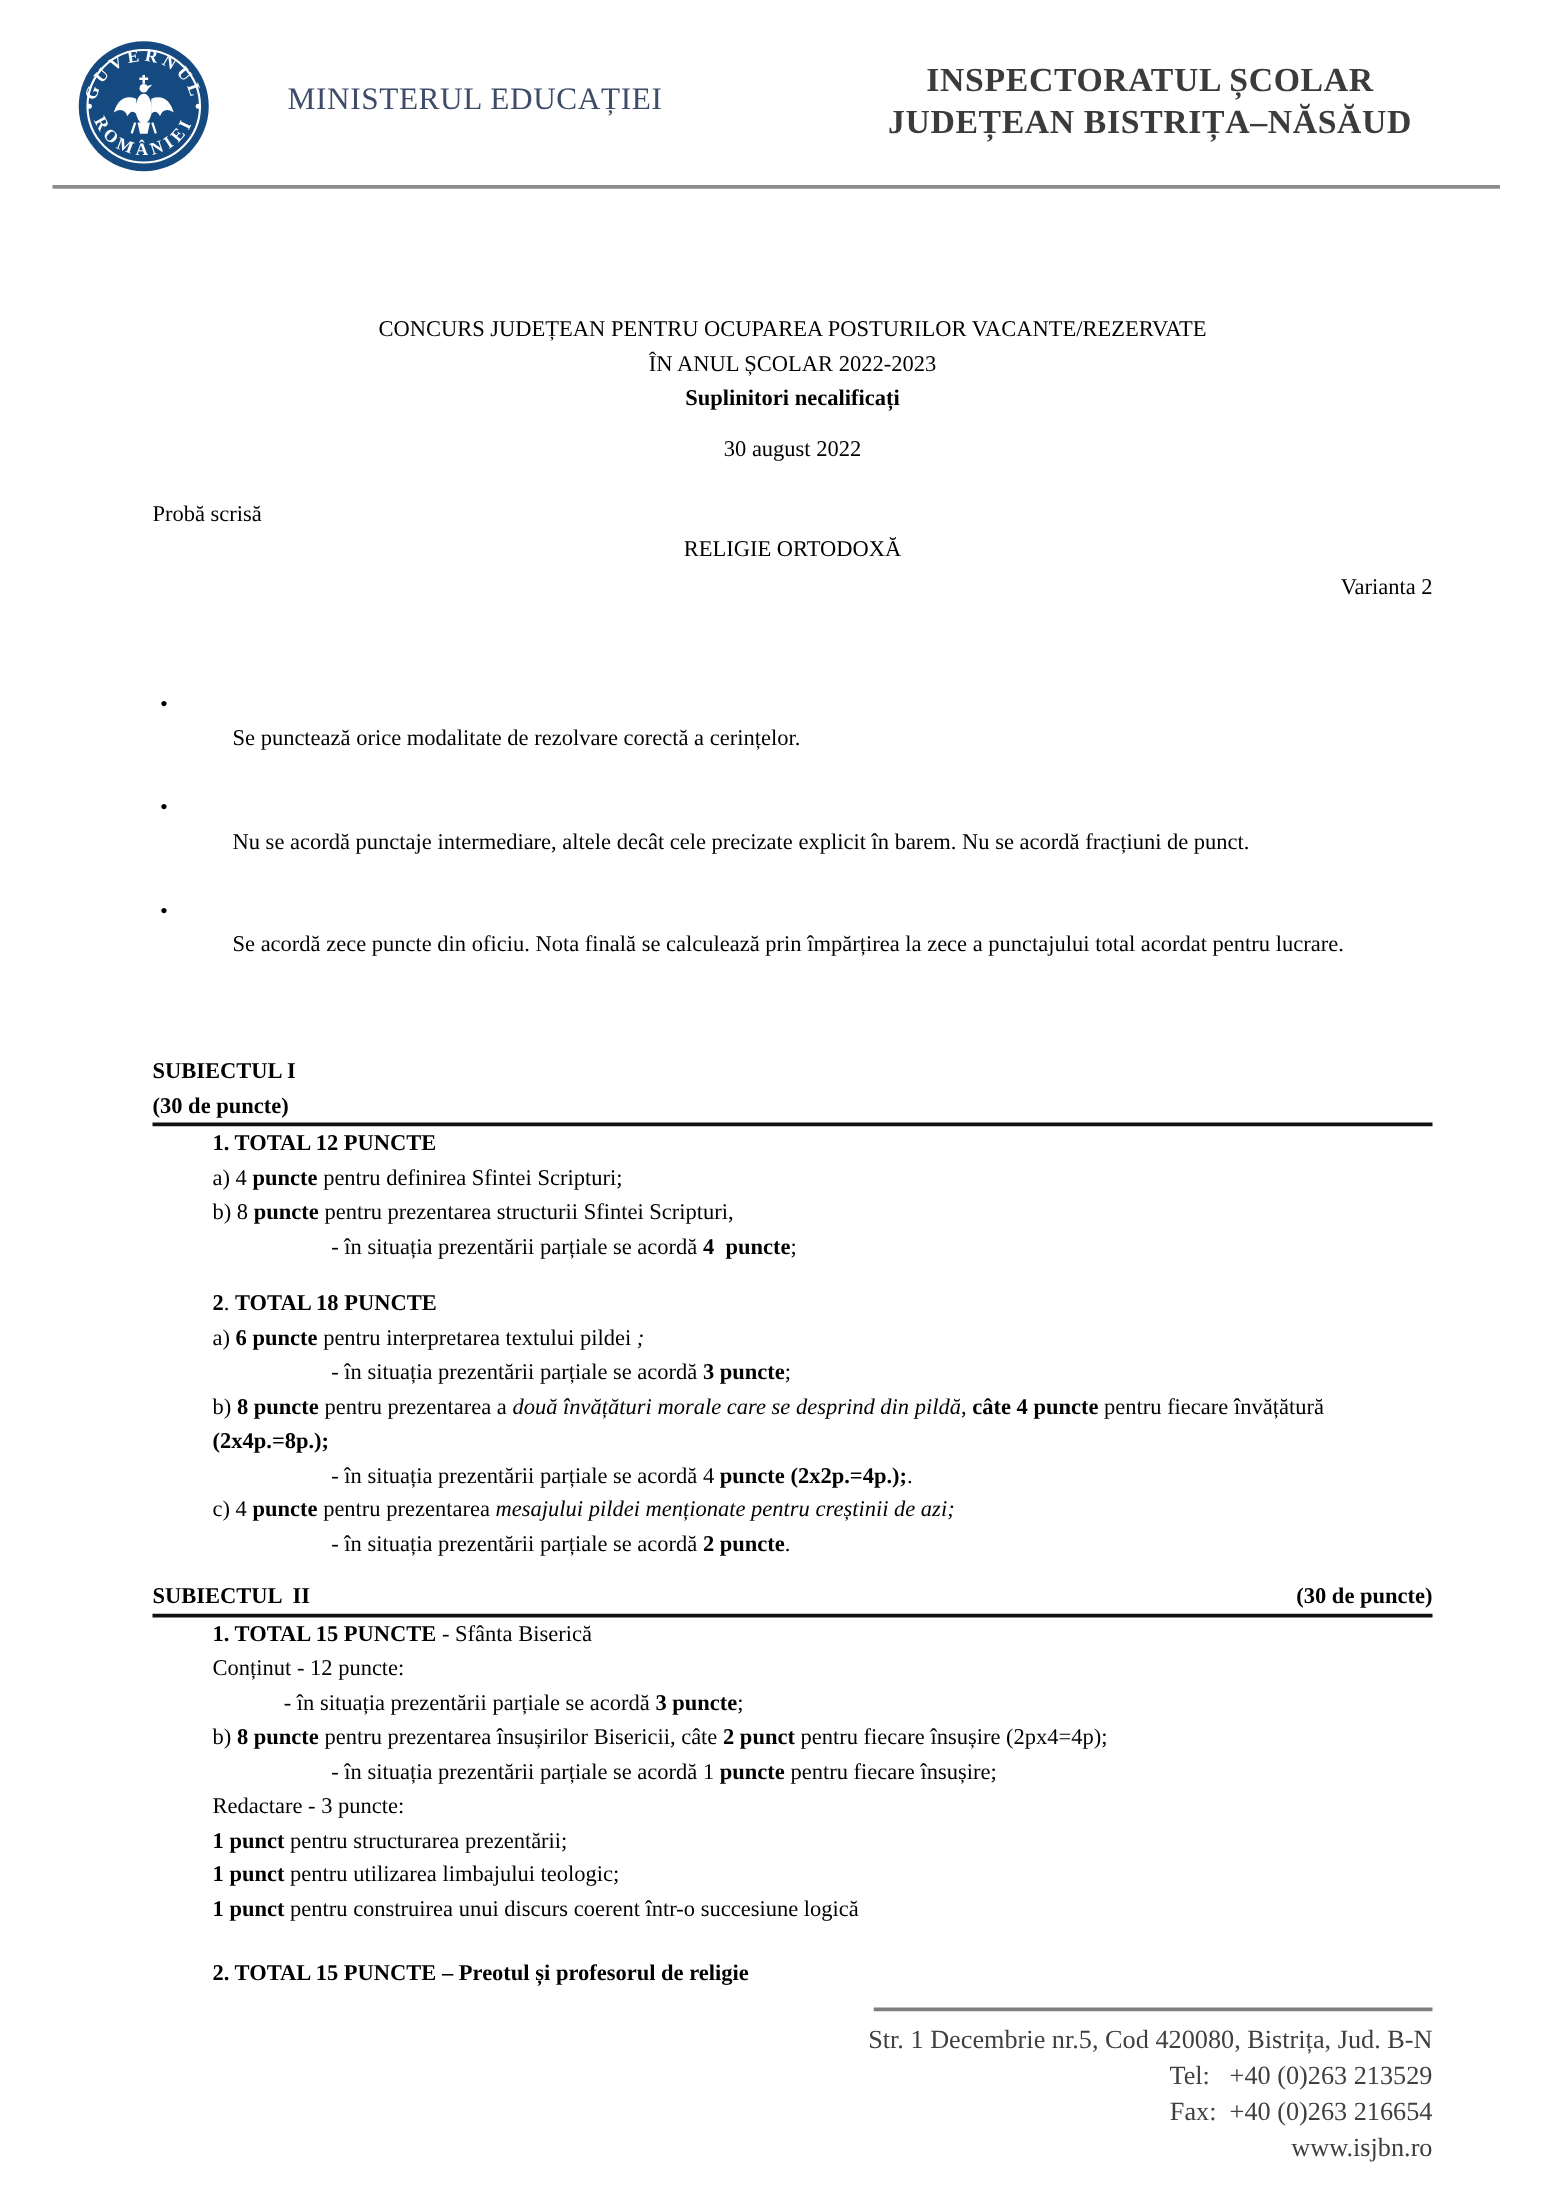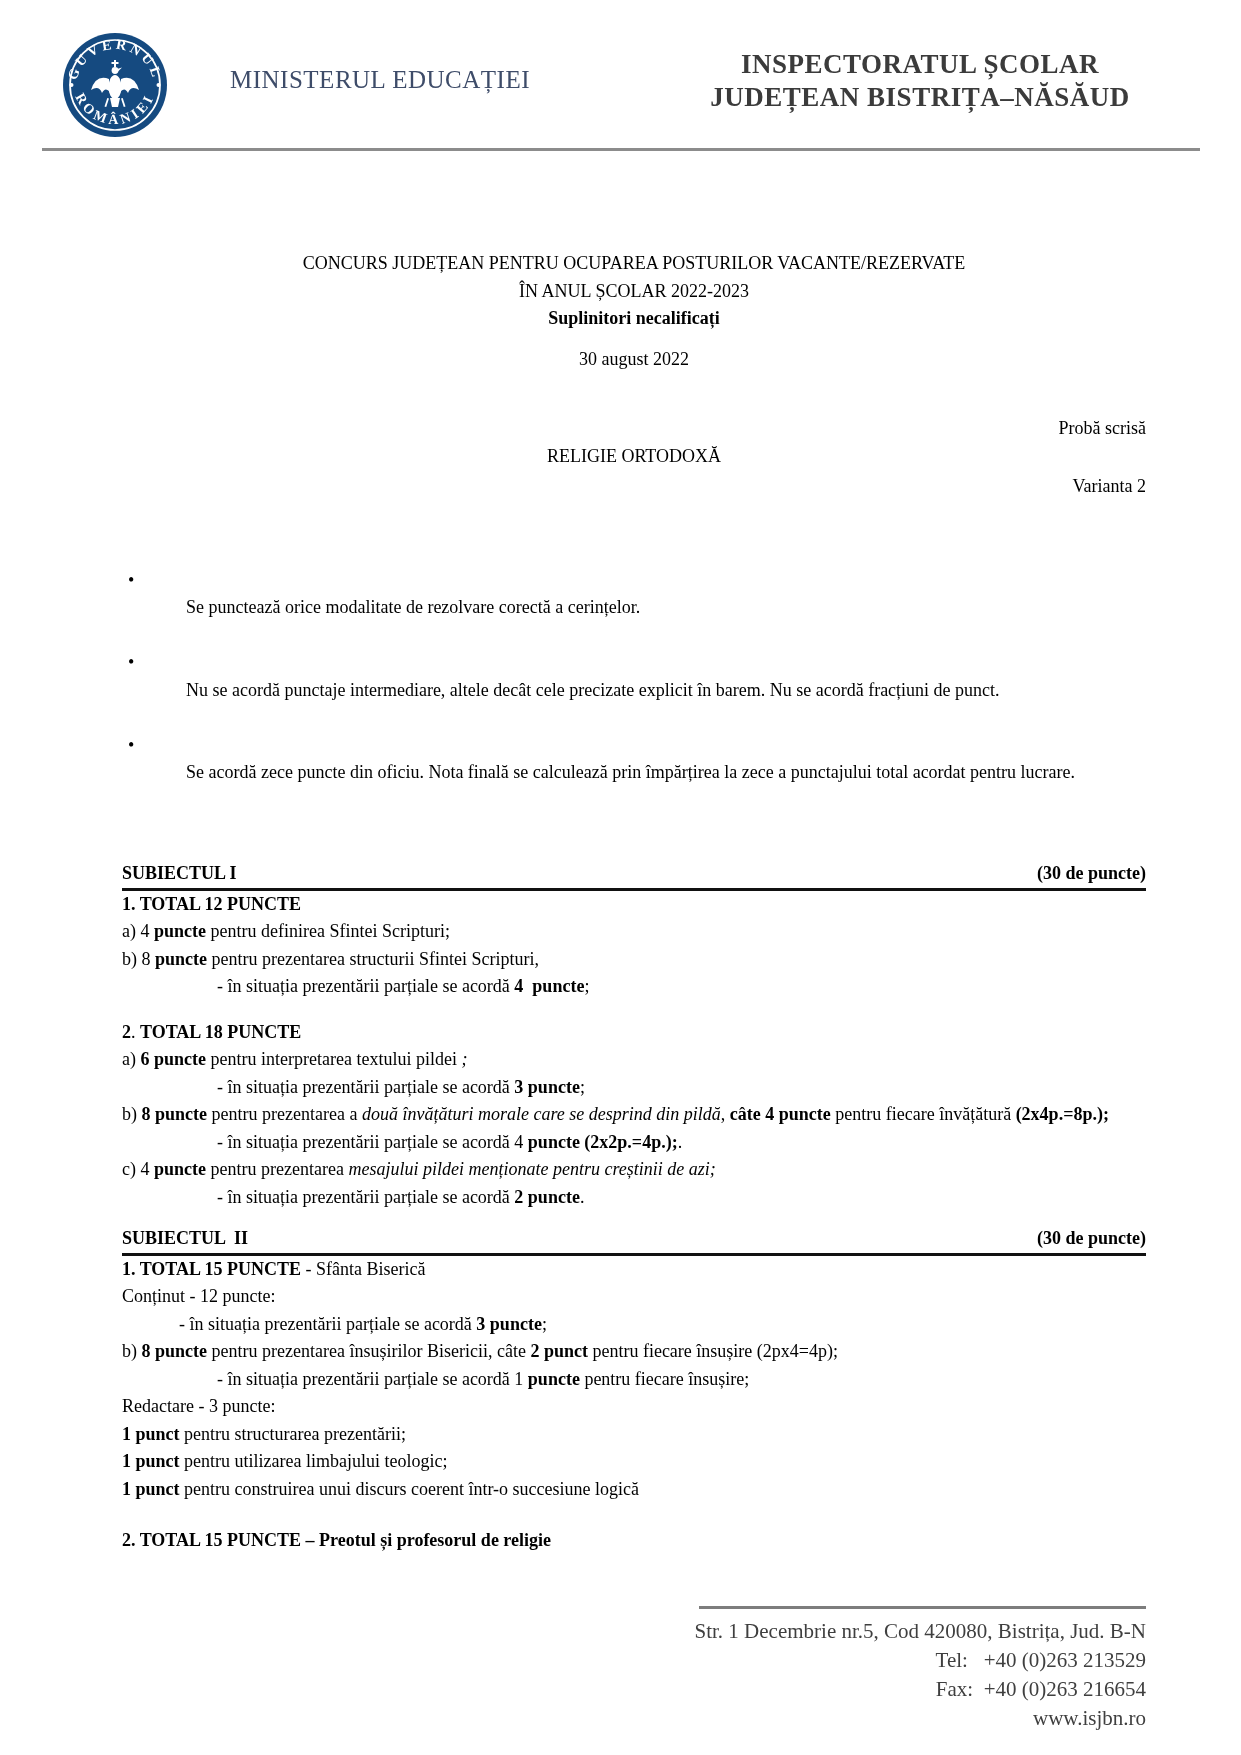--- a/index.html
+++ b/index.html
@@ -32,40 +32,40 @@
     position:absolute; left:42px; top:148px; width:1158px; height:3px;
     background:#8c8c8c;
   }
 
   
   .doc { margin-left:122px; width:1024px; font-size:18px; line-height:27.5px; }
   .title-block { margin-top:100px; text-align:center; }
   .title-line { white-space:pre-wrap; }
   .bold { font-weight:bold; }
   .date-line { margin-top:13px; text-align:center; }
-  .proba-line { margin-top:42px; text-align:right; }
+  .proba-line { margin-top:25px; text-align:left; }
   .subject-line { text-align:center; }
   .variant-line { margin-top:3px; text-align:right; }
 
   
   .notes { margin-top:66px; }
   .note { position:relative; padding-left:28px; white-space:pre-wrap; }
   .note .bullet { position:absolute; left:6px; top:0; }
 
   
   .sections { margin-top:0; }
   .heading-row {
     display:flex; justify-content:space-between;
     font-weight:bold;
     border-bottom:3px solid #111;
     margin-top:14px;
     white-space:pre-wrap;
   }
-  .sections > .heading-row:first-child { margin-top:46px; }
-  .line { white-space:pre-wrap; }
+  .sections > .heading-row:first-child { margin-top:46px;flex-direction:column; }
+  .line { white-space:pre-wrap;margin-left:48px; }
   .line.sub  { padding-left:95px; }
   .line.sub2 { padding-left:57px; }
   .seg-b { font-weight:bold; }
   .seg-i { font-style:italic; }
 
   
   .footer { position:absolute; right:95px; bottom:22px; width:560px; text-align:right; }
   .footer-rule { margin-left:113px; width:447px; height:3px; background:#7d7d7d; margin-bottom:8px; }
   .footer-line { font-size:21px; line-height:29px; color:#3f3f3f; white-space:pre; }
 </style>

